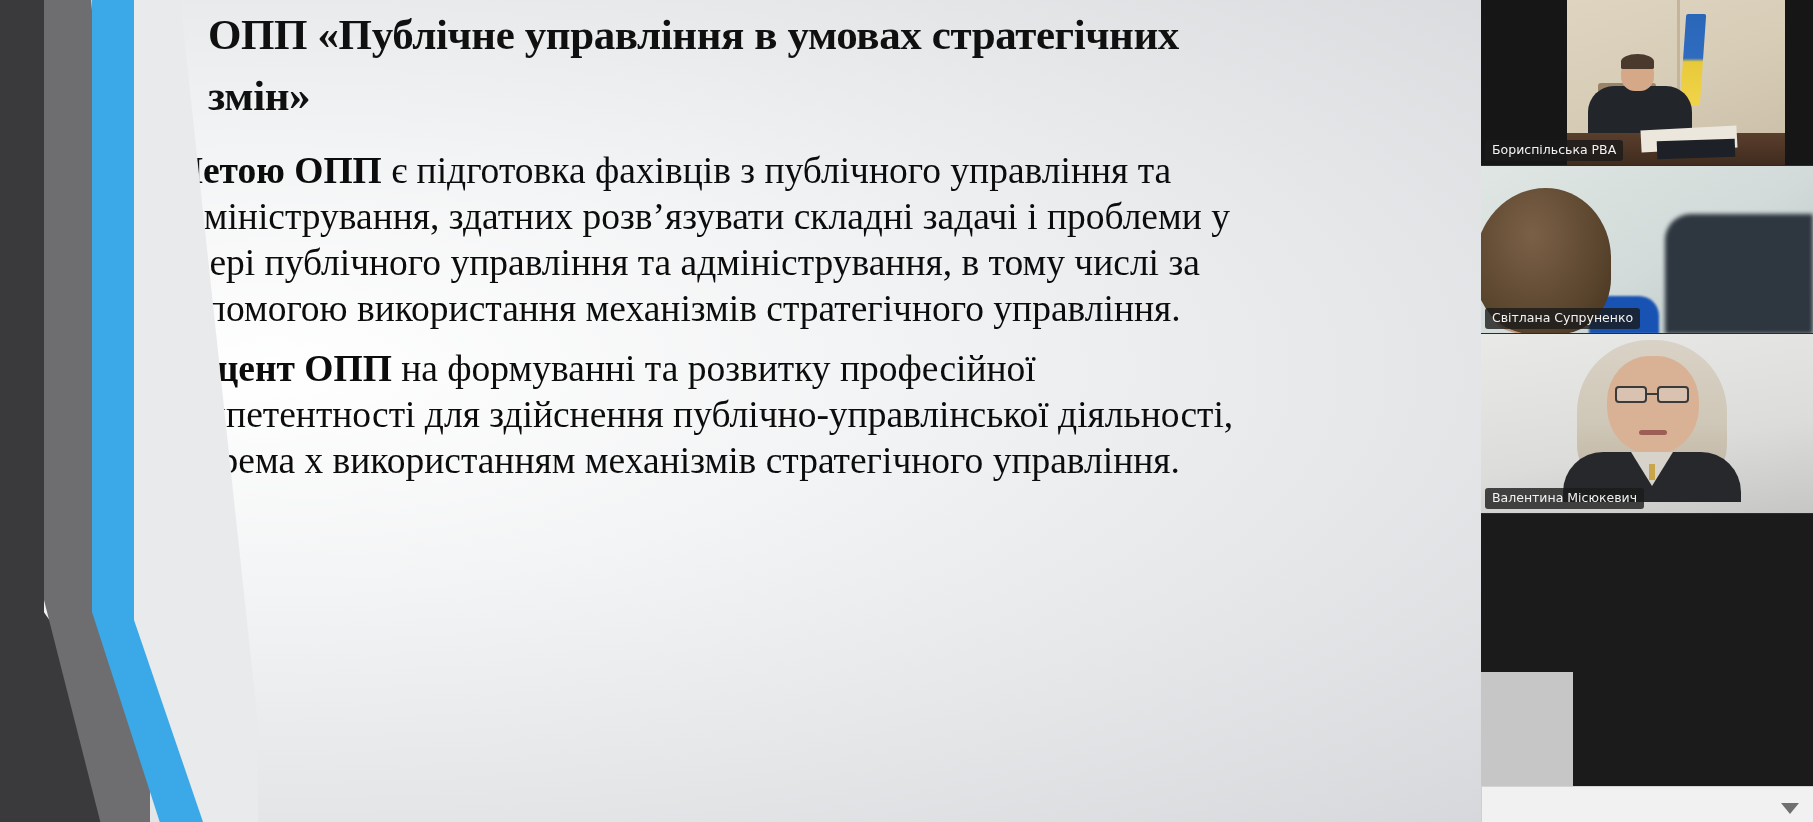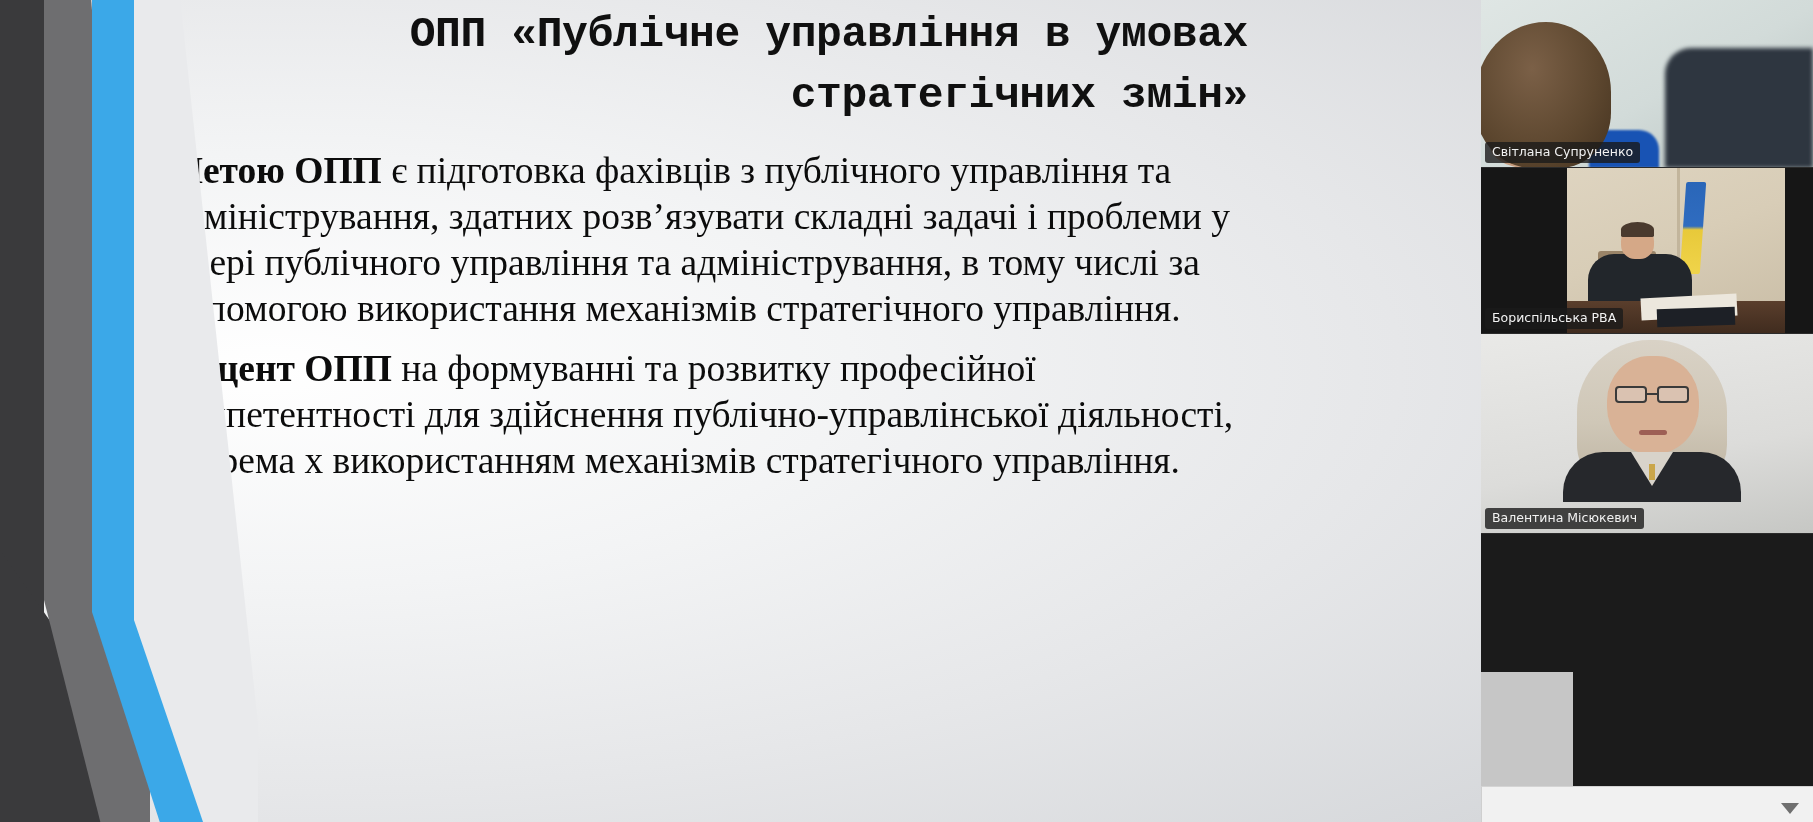--- a/index.html
+++ b/index.html
@@ -41,22 +41,22 @@
   .chev-dark  { z-index:1; }
   .chev-mid   { z-index:2; }
   .chev-blue  { z-index:3; }
   .chev-light { z-index:4; }
 
   
   #slide-title {
     position:absolute;
     left:208px; top:4px;
     width:1040px;
-    text-align:right;
-    font-family:Liberation Mono, monospace;
+    text-align:left;
+    font-family:Liberation Serif, serif;
     font-weight:700;
     font-size:43px;
     line-height:1.42;
     letter-spacing:-0.4px;
     color:#101010;
   }
   #slide-body {
     position:absolute;
     left:168px; top:148px;
     width:1110px;
@@ -122,21 +122,21 @@
 
   
   #tile-2 { height:168px; }
   #t2-bg   { position:absolute; inset:0; background:linear-gradient(150deg,#dfe6e4 0%,#d2dbd9 55%,#b9c4c2 100%); }
   #t2-dark { position:absolute; right:0; top:48px; width:148px; height:120px; background:#2e3640; border-radius:26px 0 0 0; filter:blur(2px); }
   #t2-hair { position:absolute; left:-6px; top:22px; width:136px; height:146px; background:radial-gradient(ellipse at 42% 32%,#7b6047 0%,#5d472f 58%,#44321f 100%); border-radius:52% 48% 38% 42%; }
   #t2-face { position:absolute; left:8px; top:118px; width:74px; height:50px; background:#c79c7e; border-radius:44% 44% 50% 50%; }
   #t2-blue { position:absolute; left:108px; top:130px; width:70px; height:38px; background:#1853b4; border-radius:14px 20px 0 0; filter:blur(1px); }
 
   
-  #tile-3 { height:200px; }
+  #tile-3 { height:180px; }
   #t3-bg    { position:absolute; inset:0; background:linear-gradient(170deg,#e9e9e7 0%,#dcdcda 60%,#c6c7c4 100%); }
   #t3-hair  { position:absolute; left:96px; top:6px;  width:150px; height:150px; background:linear-gradient(180deg,#d9d2c6 0%,#cfc7b7 55%,#bdb3a1 100%); border-radius:48% 48% 30% 30%; }
   #t3-face  { position:absolute; left:126px; top:22px; width:92px; height:98px; background:#d9b296; border-radius:46% 46% 48% 48%; }
   #t3-glass-l { position:absolute; left:134px; top:52px; width:32px; height:17px; border:2px solid #3a3a3a; border-radius:4px; background:rgba(220,230,236,0.32); }
   #t3-glass-r { position:absolute; left:176px; top:52px; width:32px; height:17px; border:2px solid #3a3a3a; border-radius:4px; background:rgba(220,230,236,0.32); }
   #t3-bridge  { position:absolute; left:166px; top:59px; width:10px; height:2px; background:#3a3a3a; }
   #t3-mouth   { position:absolute; left:158px; top:96px; width:28px; height:5px;  background:#9d5f55; border-radius:3px; }
   #t3-body    { position:absolute; left:82px; top:118px; width:178px; height:50px; background:#26282c; border-radius:40px 40px 0 0; }
   #t3-collar  { position:absolute; left:150px; top:118px; width:42px; height:34px; background:#d8d3ca; clip-path:polygon(50% 100%,0 0,100% 0); }
   #t3-pendant { position:absolute; left:168px; top:130px; width:6px;  height:16px; background:#caa64a; }
@@ -203,50 +203,50 @@
 
     <div id="slide-title">ОПП «Публічне управління в умовах стратегічних змін»</div>
 
     <div id="slide-body">
       <p><b>Метою ОПП</b><span> є  підготовка фахівців з публічного управління та адміністрування, здатних розв’язувати складні задачі і проблеми у сфері публічного управління та адміністрування, в тому числі за допомогою використання механізмів стратегічного управління.</span></p>
       <p><b>Акцент ОПП</b><span> на формуванні та розвитку професійної компетентності для здійснення публічно-управлінської діяльності, зокрема х використанням механізмів стратегічного управління.</span></p>
     </div>
   </div>
 
   <div id="filmstrip">
-
-    <div class="tile" id="tile-2">
-      <div class="feed">
-        <div id="t2-bg"></div>
-        <div id="t2-dark"></div>
-        <div id="t2-blue"></div>
-        <div id="t2-face"></div>
-        <div id="t2-hair"></div>
-      </div>
-      <div class="nameplate">Світлана Супруненко</div>
-    </div>
 
     <div class="tile" id="tile-1">
       <div class="feed">
         <div id="t1-room"></div>
         <div id="t1-wallseam"></div>
         <div id="t1-flag"></div>
         <div id="t1-chairback"></div>
         <div id="t1-person-body"></div>
         <div id="t1-person-head"></div>
         <div id="t1-person-hair"></div>
         <div id="t1-desk"></div>
         <div id="t1-papers"></div>
         <div id="t1-papers2"></div>
         <div id="t1-pillar-l"></div>
         <div id="t1-pillar-r"></div>
       </div>
       <div class="nameplate">Бориспільська РВА</div>
     </div>
 
+    <div class="tile" id="tile-2">
+      <div class="feed">
+        <div id="t2-bg"></div>
+        <div id="t2-dark"></div>
+        <div id="t2-blue"></div>
+        <div id="t2-face"></div>
+        <div id="t2-hair"></div>
+      </div>
+      <div class="nameplate">Світлана Супруненко</div>
+    </div>
+
     <div class="tile" id="tile-3">
       <div class="feed">
         <div id="t3-bg"></div>
         <div id="t3-hair"></div>
         <div id="t3-face"></div>
         <div id="t3-glass-l"></div>
         <div id="t3-glass-r"></div>
         <div id="t3-bridge"></div>
         <div id="t3-mouth"></div>
         <div id="t3-body"></div>

